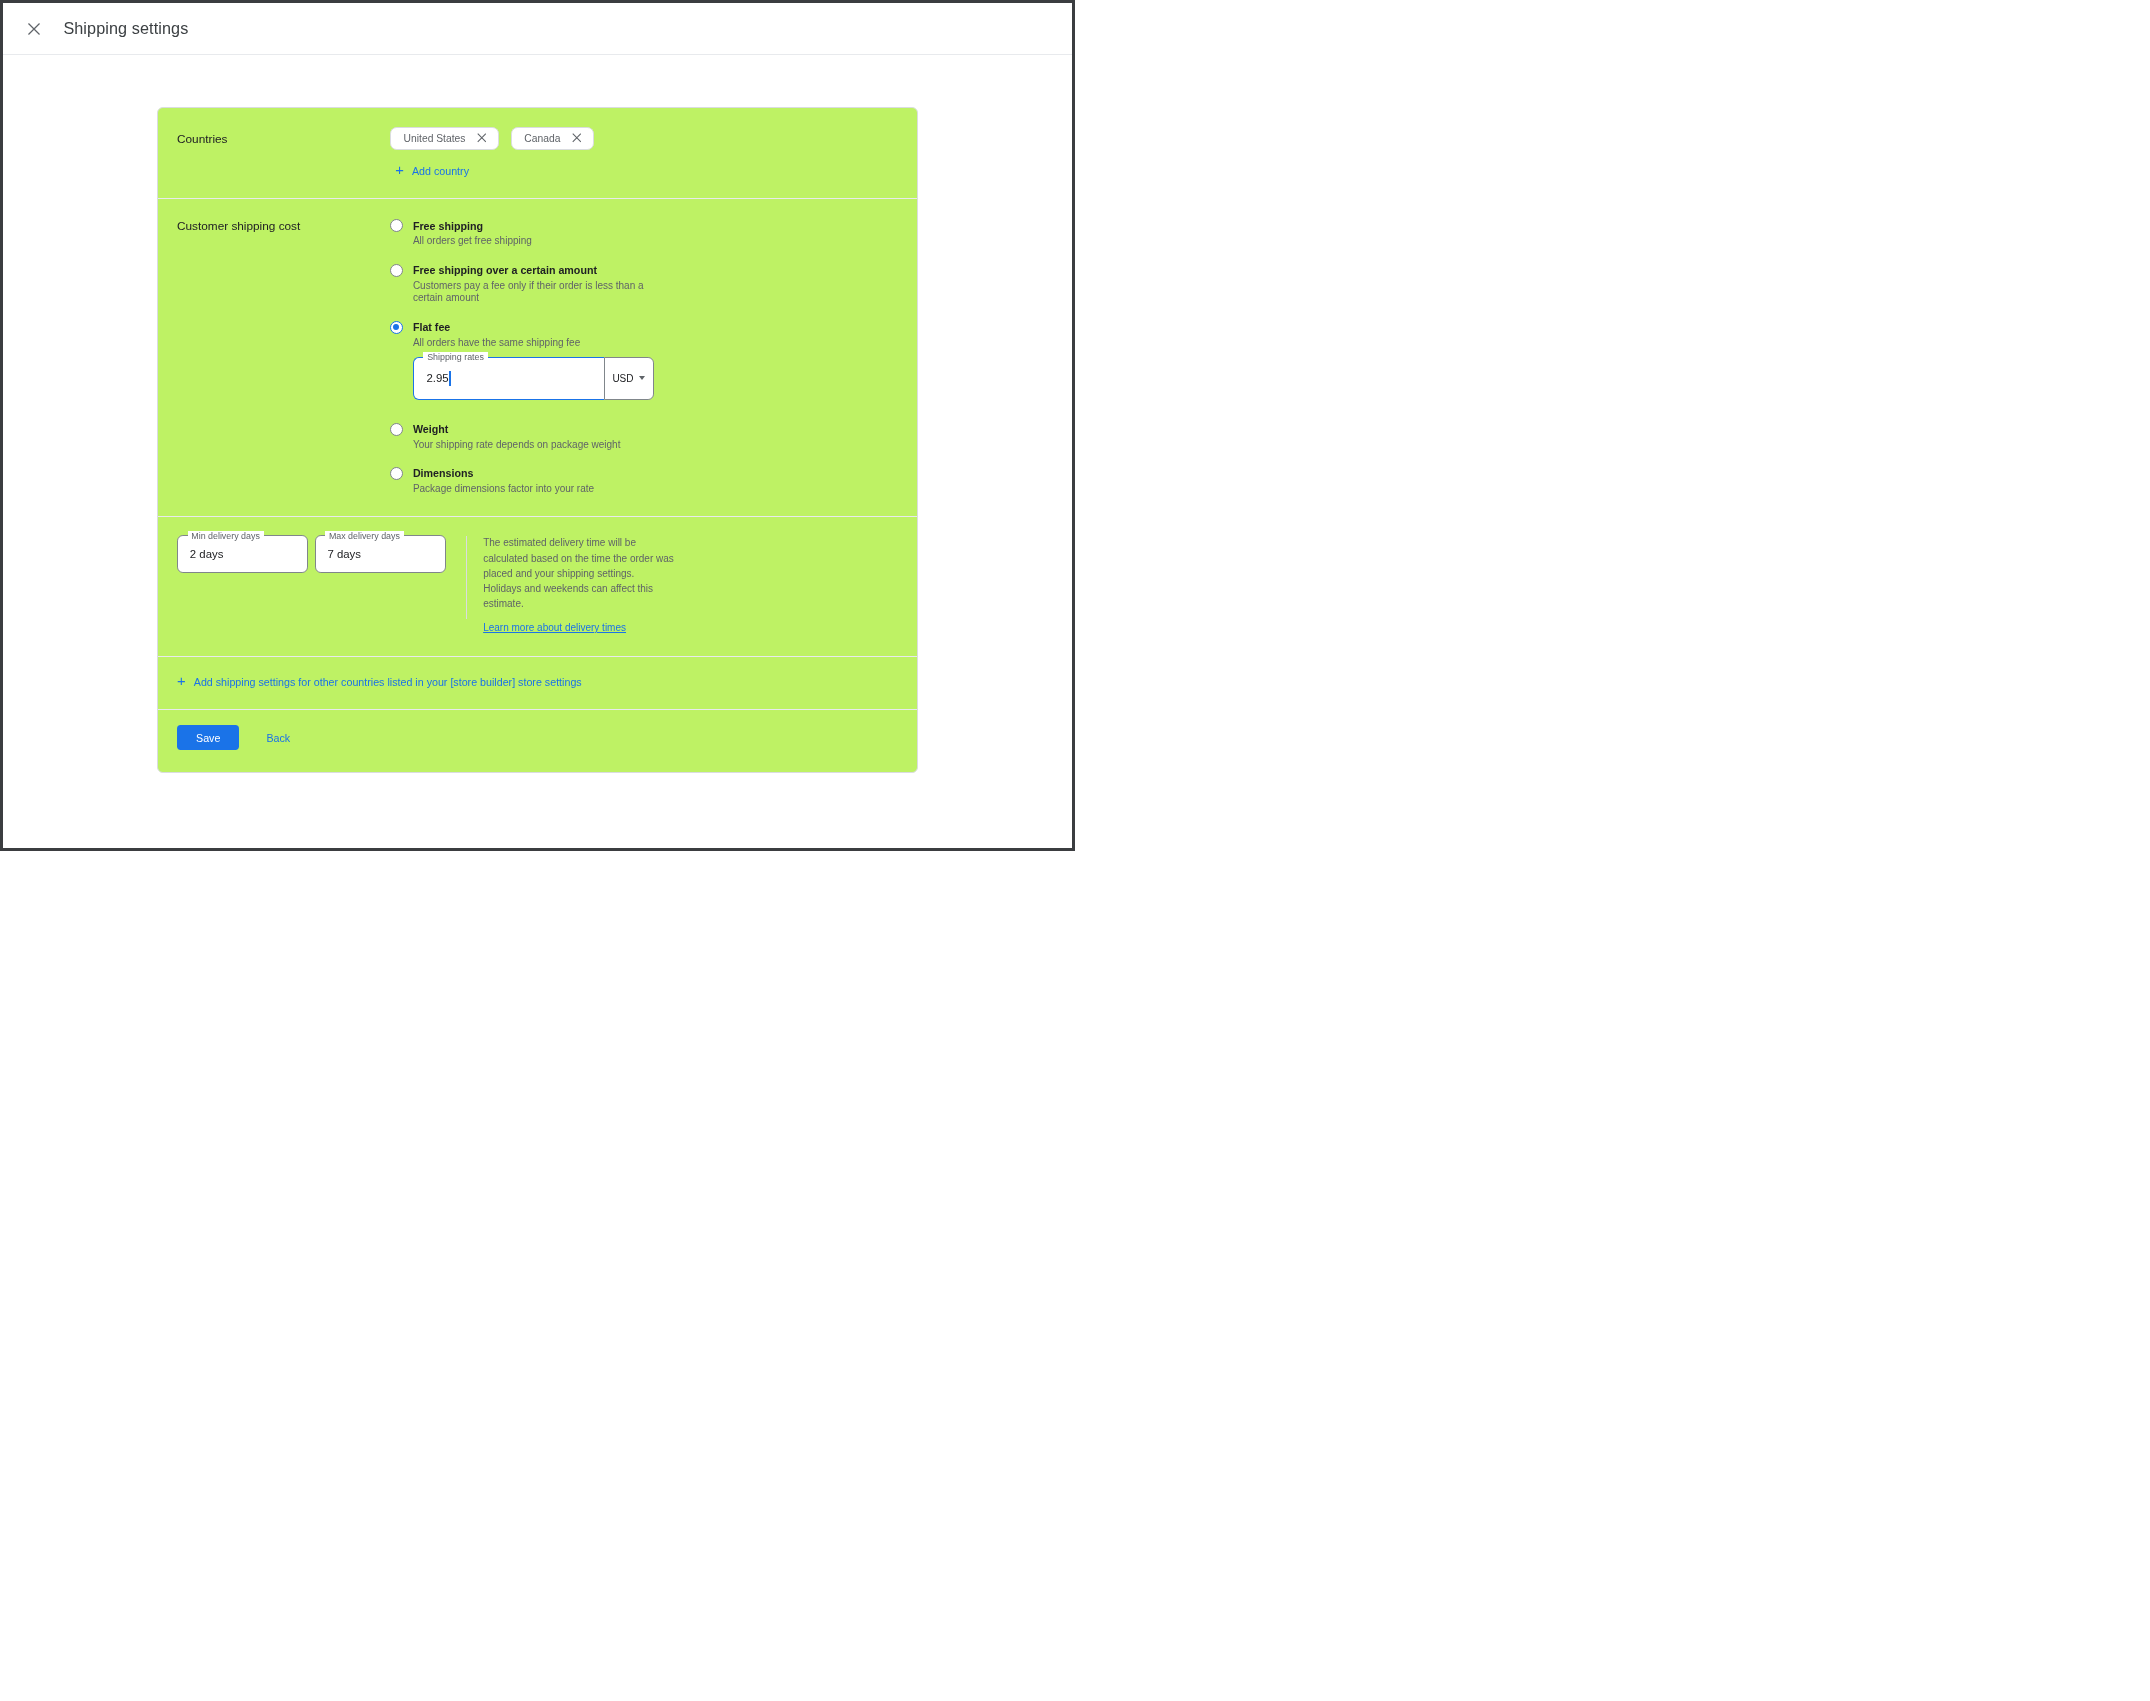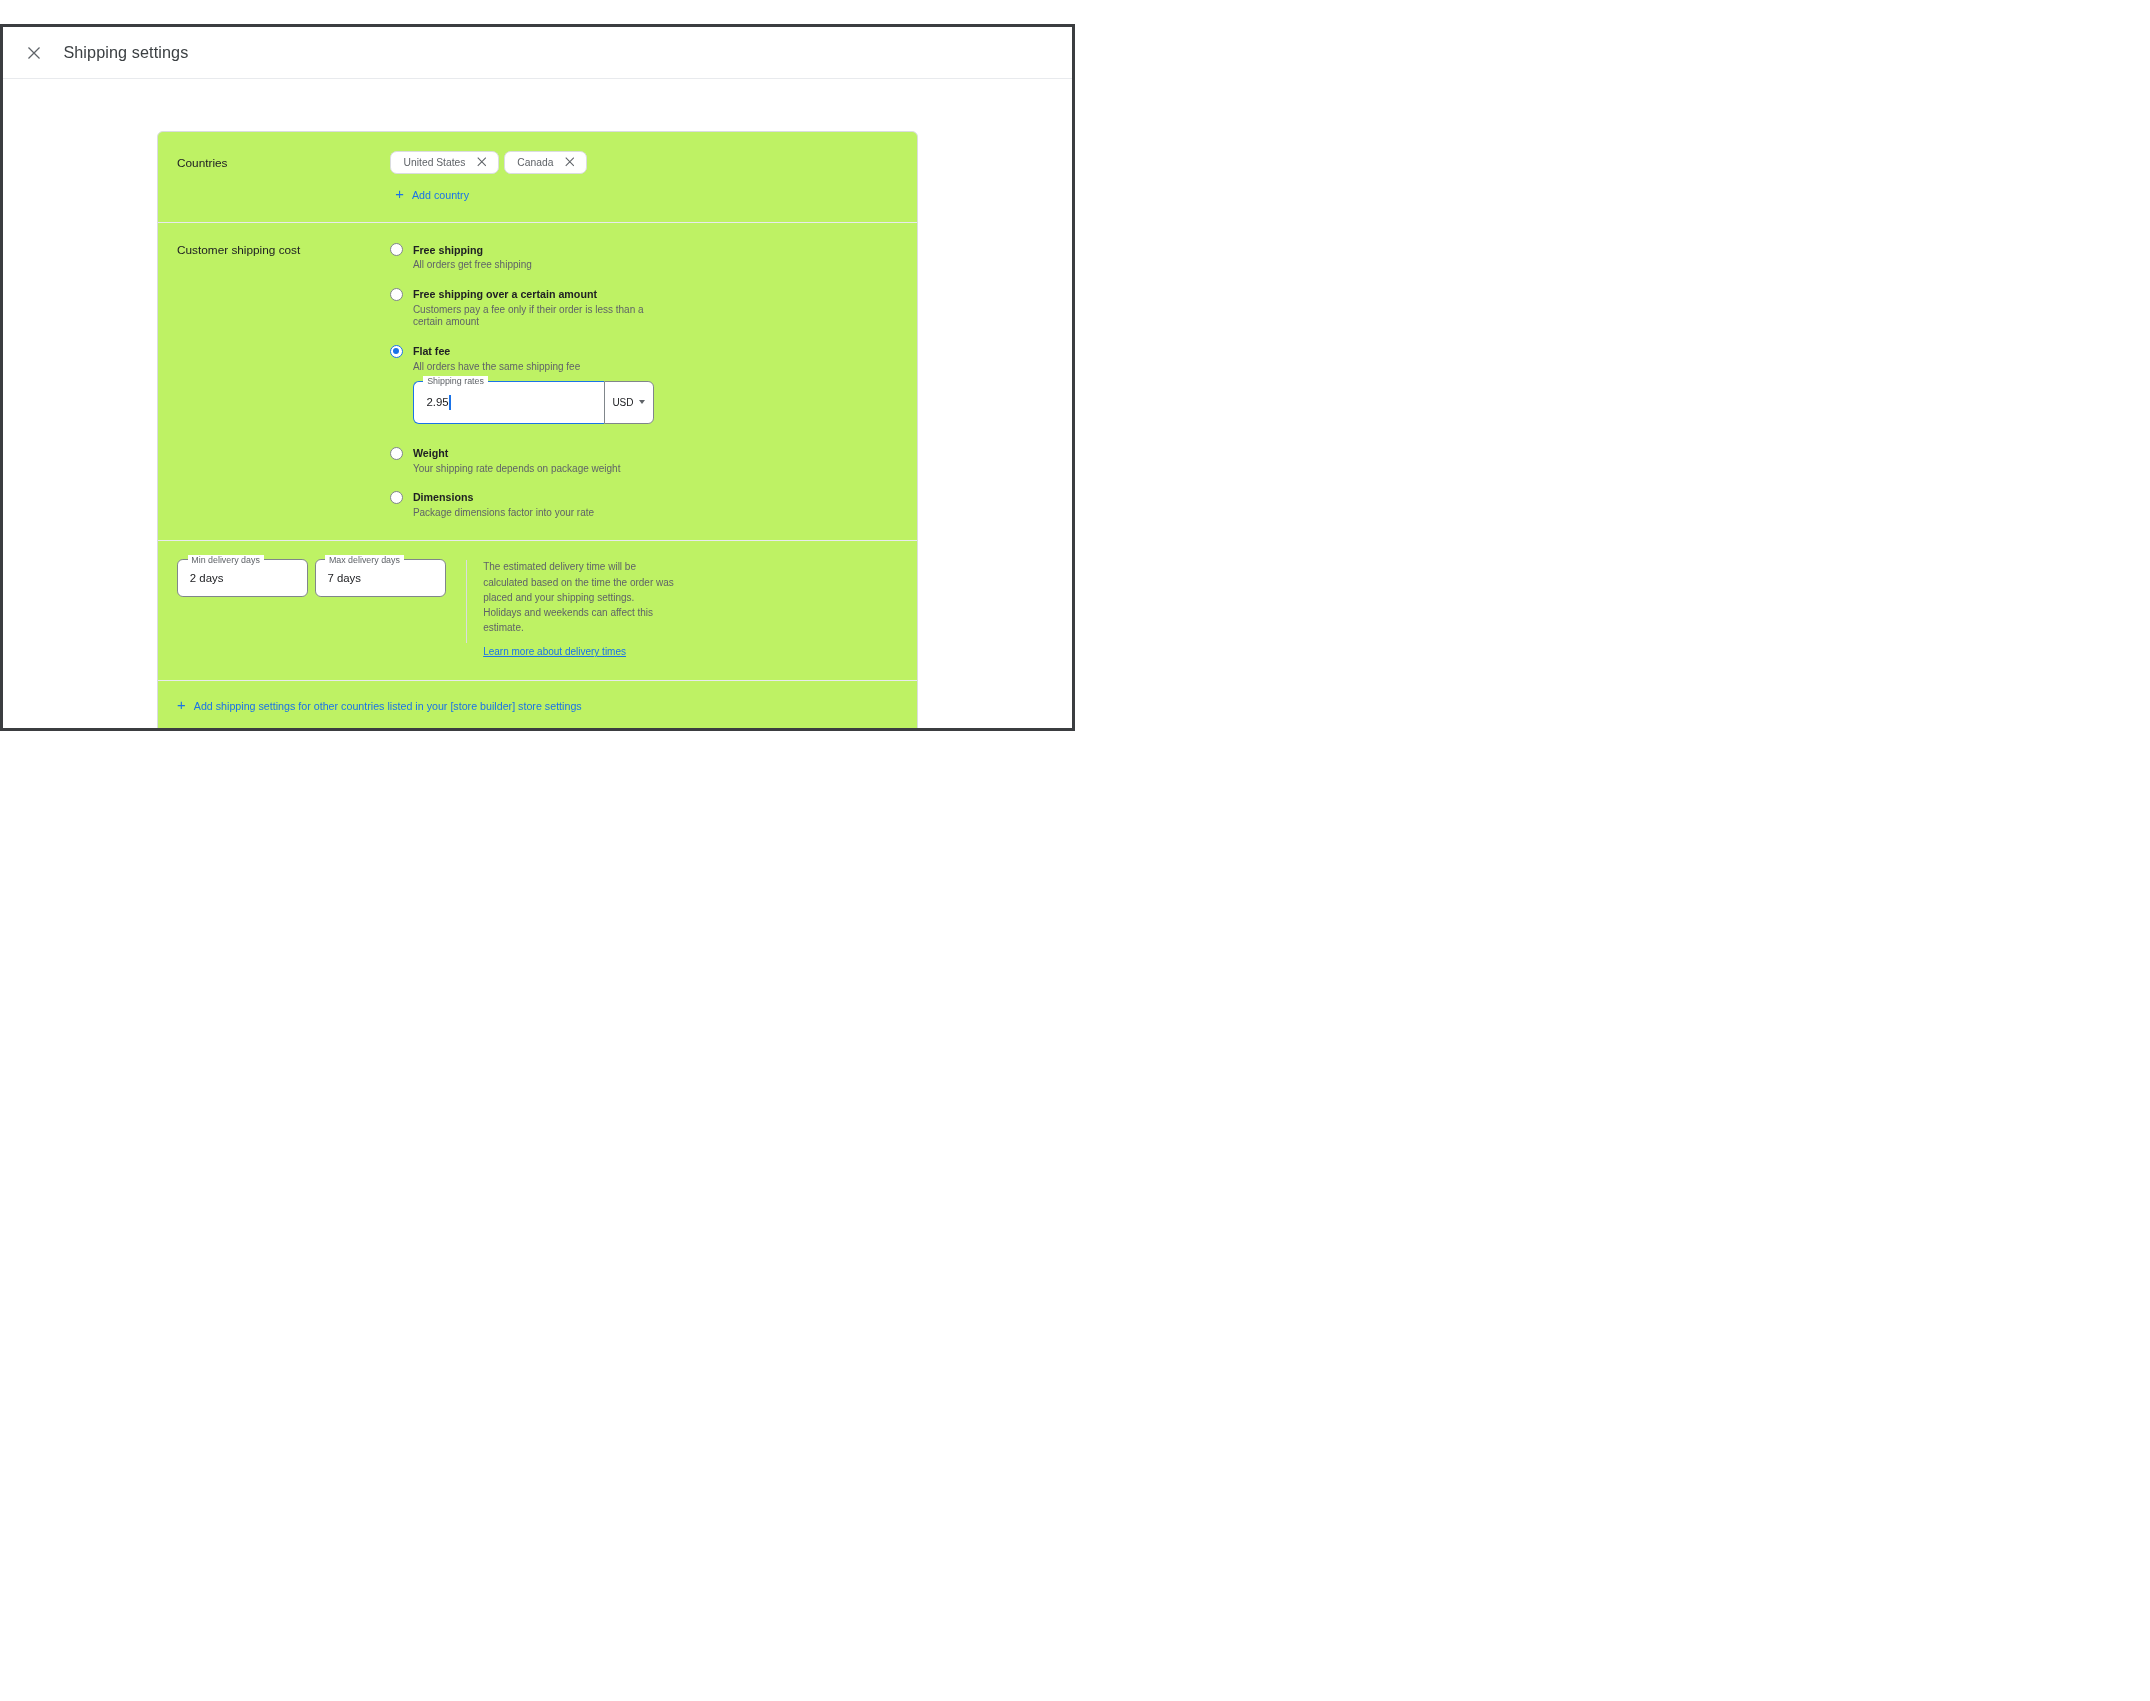--- a/index.html
+++ b/index.html
@@ -1,25 +1,24 @@
 <!DOCTYPE html>
 <html style="font-size:11.8px"><head>
 <meta charset="utf-8">
 <style>
   * { margin:0; padding:0; box-sizing:border-box; }
   html,body { background:#fff; }
   body { font-family:"Liberation Sans", sans-serif; }
 
   .screen {
-    width:1075px; height:707px;
+    width:1075px; height:851px;
     border:3.7px solid #3b3d40;
     background:#fff;
     position:relative;
     overflow:hidden;
-    margin-top:24px;
   }
 
   
   .titlebar {
     height:52px;
     display:flex; align-items:center;
     padding-left:20.7px;
     border-bottom:0.7px solid #e8eaed;
     background:#fff;
   }
@@ -47,21 +46,21 @@
   .section { display:flex; }
   .section + .section, .card-footer, .other-section { border-top:0.7px solid #e8eaed; }
 
   .label-col {
     width:213px; flex:none;
     font-size:11.8px; color:#202124;
   }
   .control-col { flex:1; }
 
   
-  .chip-row { display:flex; gap:5px; }
+  .chip-row { display:flex; gap:12px; }
   .chip {
     display:inline-flex; align-items:center;
     height:23px;
     padding:0 11px 0 12.6px;
     border:0.7px solid #dadce0; border-radius:6.6px;
     background:#fff;
     font-size:10.3px; color:#5f6368;
     cursor:default;
   }
   .chip .chip-label { margin-right:11px; }

